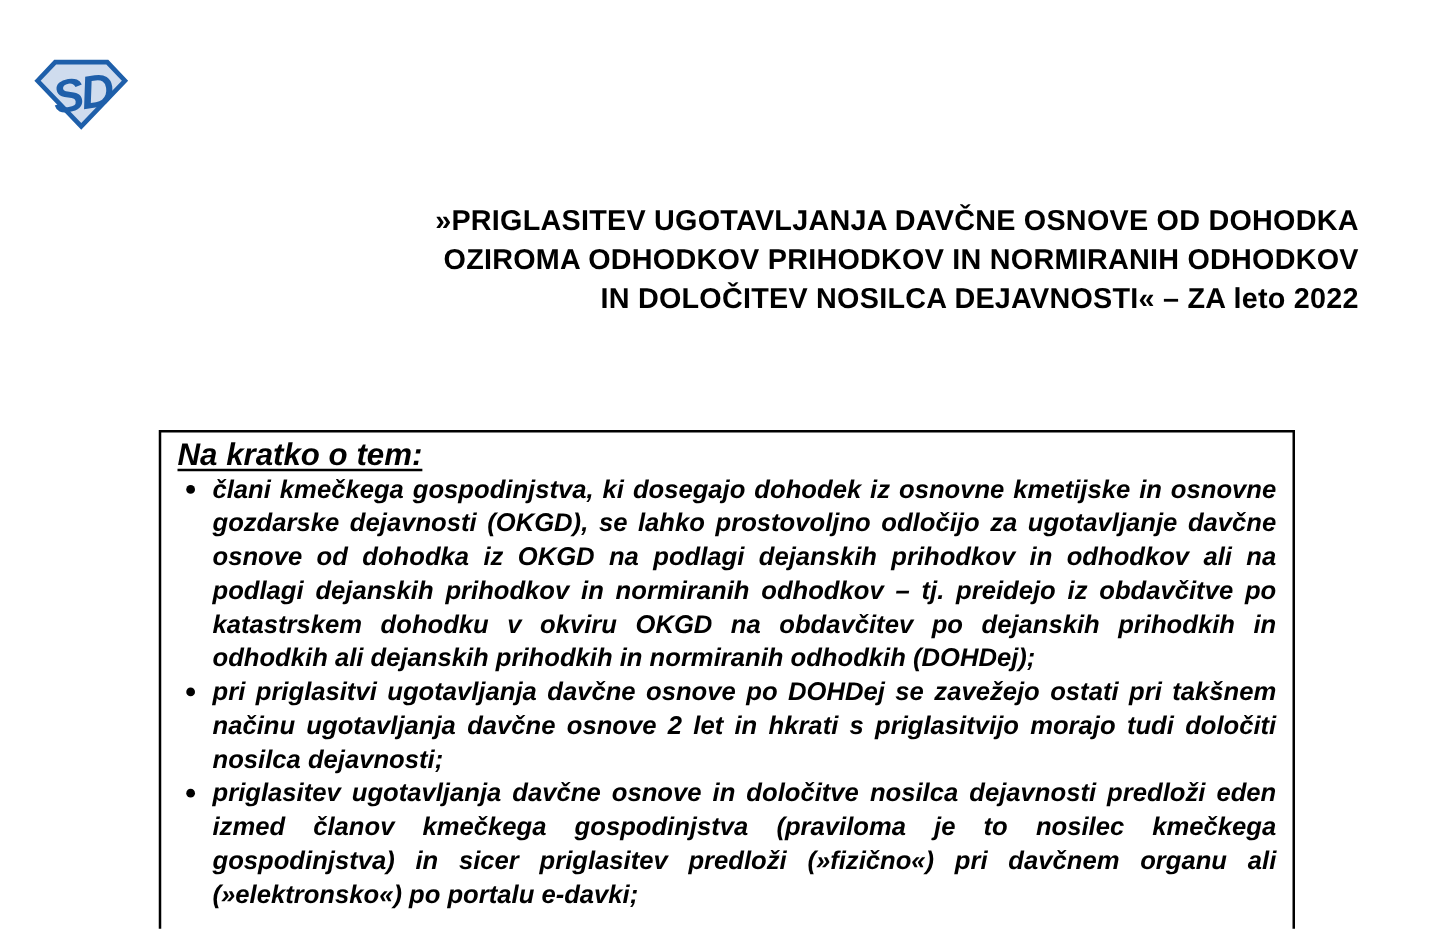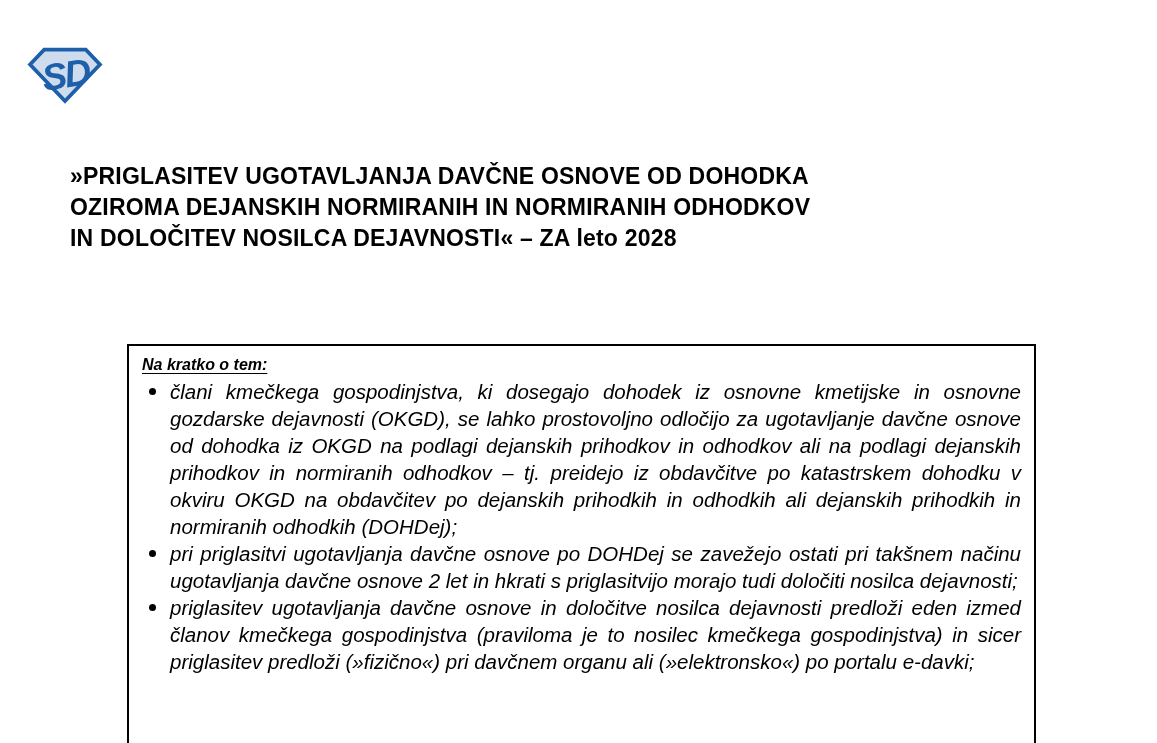--- a/index.html
+++ b/index.html
@@ -31,21 +31,21 @@
     font-weight: bold;
     font-style: italic;
     font-size: 50px;
     letter-spacing: -3px;
   }
 
   
   .title {
     position: absolute;
     top: 161px; left: 70px; right: 70px;
-    text-align: left;
+    text-align: right;
     font-weight: 700;
     font-size: 23px;
     line-height: 31px;
     letter-spacing: 0.2px;
     color: #000000;
   }
 
   
   .summary-box {
     position: absolute;
@@ -53,35 +53,35 @@
     width: 909px; height: 432px;
     border: 2px solid #000000;
     box-sizing: border-box;
     padding: 5px 13px 0 13px;
     background: #ffffff;
   }
   .box-heading {
     display: inline-block;
     font-style: italic;
     font-weight: 700;
-    font-size: 16px;
+    font-size: 25px;
     line-height: 27px;
     text-decoration: underline;
     text-underline-offset: 3px;
   }
   .bullets {
     margin: 0; padding: 0;
     list-style: none;
   }
   .bullets li {
     position: relative;
     margin: 0;
     padding-left: 28px;
     font-style: italic;
-    font-weight: 400;
+    font-weight: 700;
     font-size: 20.5px;
     line-height: 27px;
     text-align: justify;
   }
   .bullets li::before {
     content: "";
     position: absolute;
     left: 7px; top: 10px;
     width: 7px; height: 7px;
     background: #000000;
@@ -95,22 +95,22 @@
 
   <div class="logo">
     <svg viewBox="0 0 100 78">
       <polygon points="3,25 22,5 78,5 97,25 50,74"></polygon>
       <text x="51" y="56" text-anchor="middle" transform="rotate(-9 50 40)">SD</text>
     </svg>
   </div>
 
   <div class="title">
     <div>»PRIGLASITEV UGOTAVLJANJA DAVČNE OSNOVE OD DOHODKA</div>
-    <div>OZIROMA DEJANSKIH NORMIRANIH IN NORMIRANIH ODHODKOV</div>
-    <div>IN DOLOČITEV NOSILCA DEJAVNOSTI« – ZA leto 2028</div>
+    <div>OZIROMA ODHODKOV PRIHODKOV IN NORMIRANIH ODHODKOV</div>
+    <div>IN DOLOČITEV NOSILCA DEJAVNOSTI« – ZA leto 2022</div>
   </div>
 
   <div class="summary-box">
     <span class="box-heading">Na kratko o tem:</span>
     <ul class="bullets">
       <li>člani kmečkega gospodinjstva, ki dosegajo dohodek iz osnovne kmetijske in osnovne gozdarske dejavnosti (OKGD), se lahko prostovoljno odločijo za ugotavljanje davčne osnove od dohodka iz OKGD na podlagi dejanskih prihodkov in odhodkov ali na podlagi dejanskih prihodkov in normiranih odhodkov – tj. preidejo iz obdavčitve po katastrskem dohodku v okviru OKGD na obdavčitev po dejanskih prihodkih in odhodkih ali dejanskih prihodkih in normiranih odhodkih (DOHDej);</li>
       <li>pri priglasitvi ugotavljanja davčne osnove po DOHDej se zavežejo ostati pri takšnem načinu ugotavljanja davčne osnove 2 let in hkrati s priglasitvijo morajo tudi določiti nosilca dejavnosti;</li>
       <li>priglasitev ugotavljanja davčne osnove in določitve nosilca dejavnosti predloži eden izmed članov kmečkega gospodinjstva (praviloma je to nosilec kmečkega gospodinjstva) in sicer priglasitev predloži (»fizično«) pri davčnem organu ali (»elektronsko«) po portalu e-davki;</li>
     </ul>
   </div>

